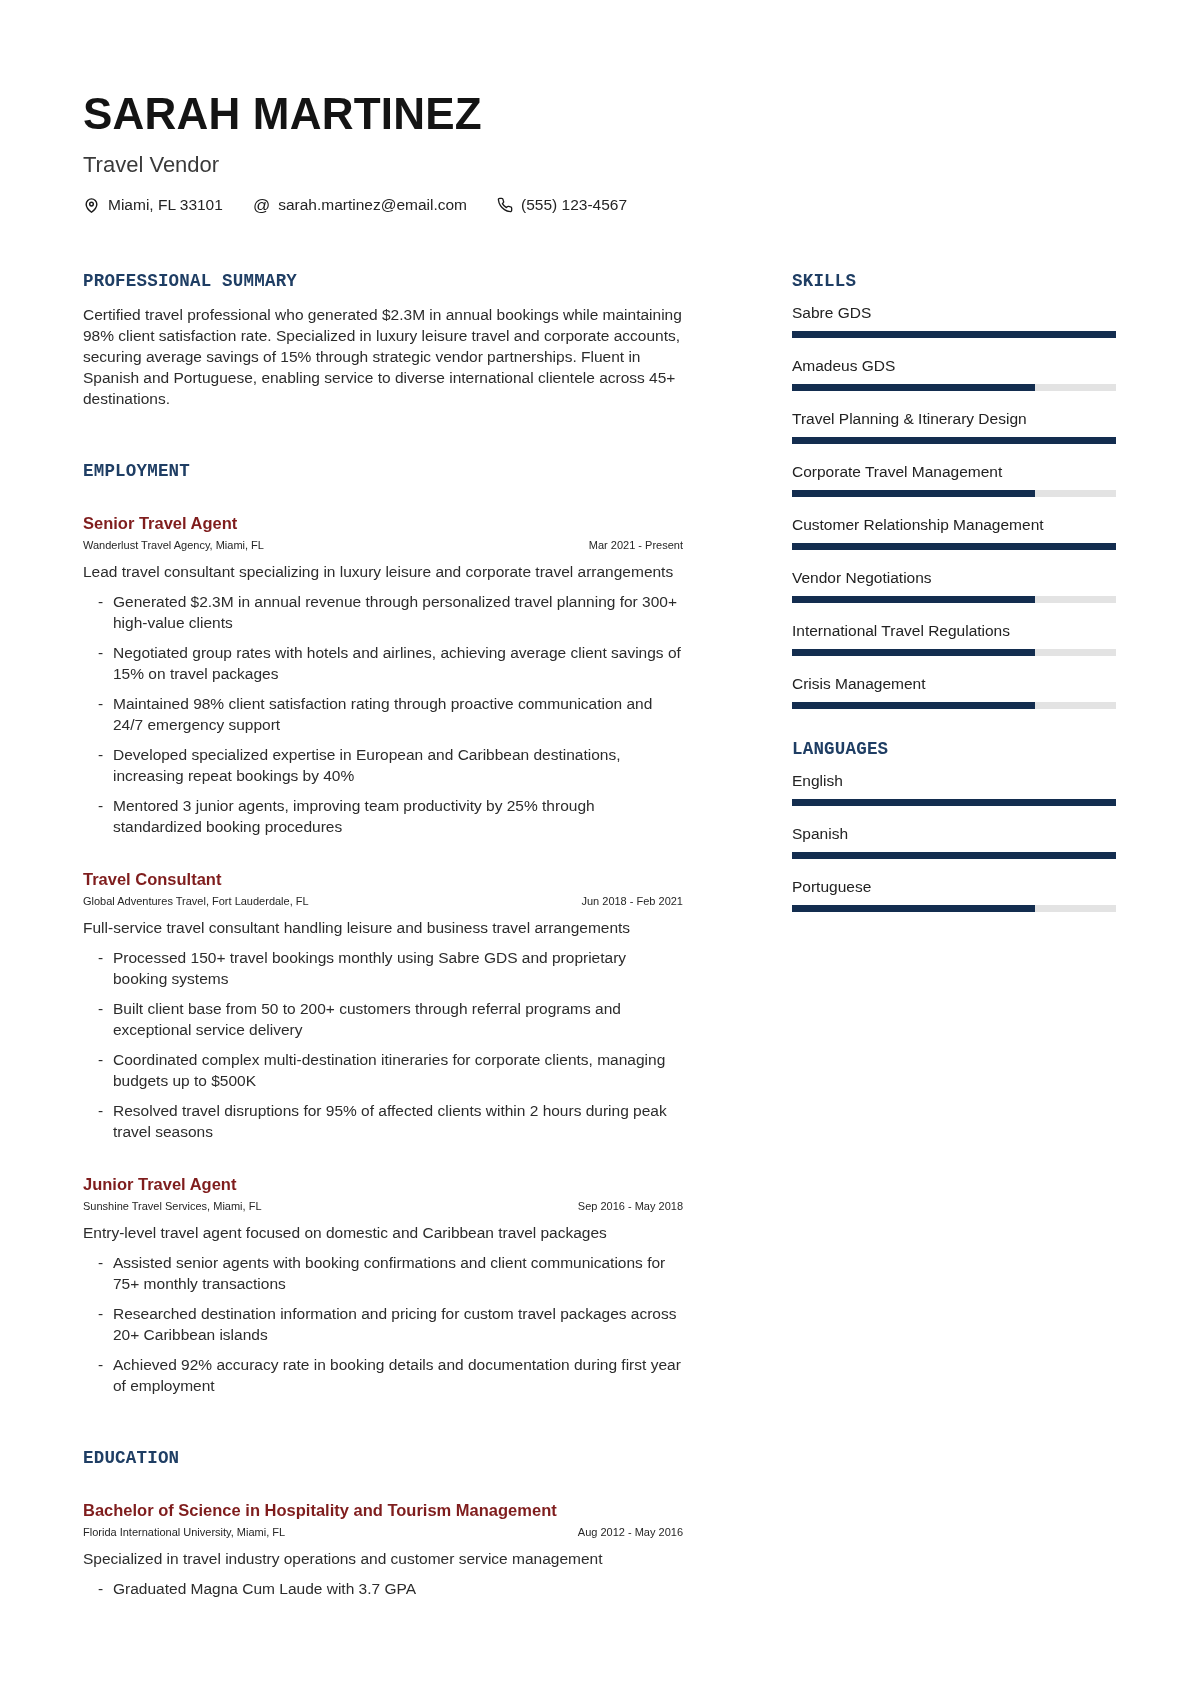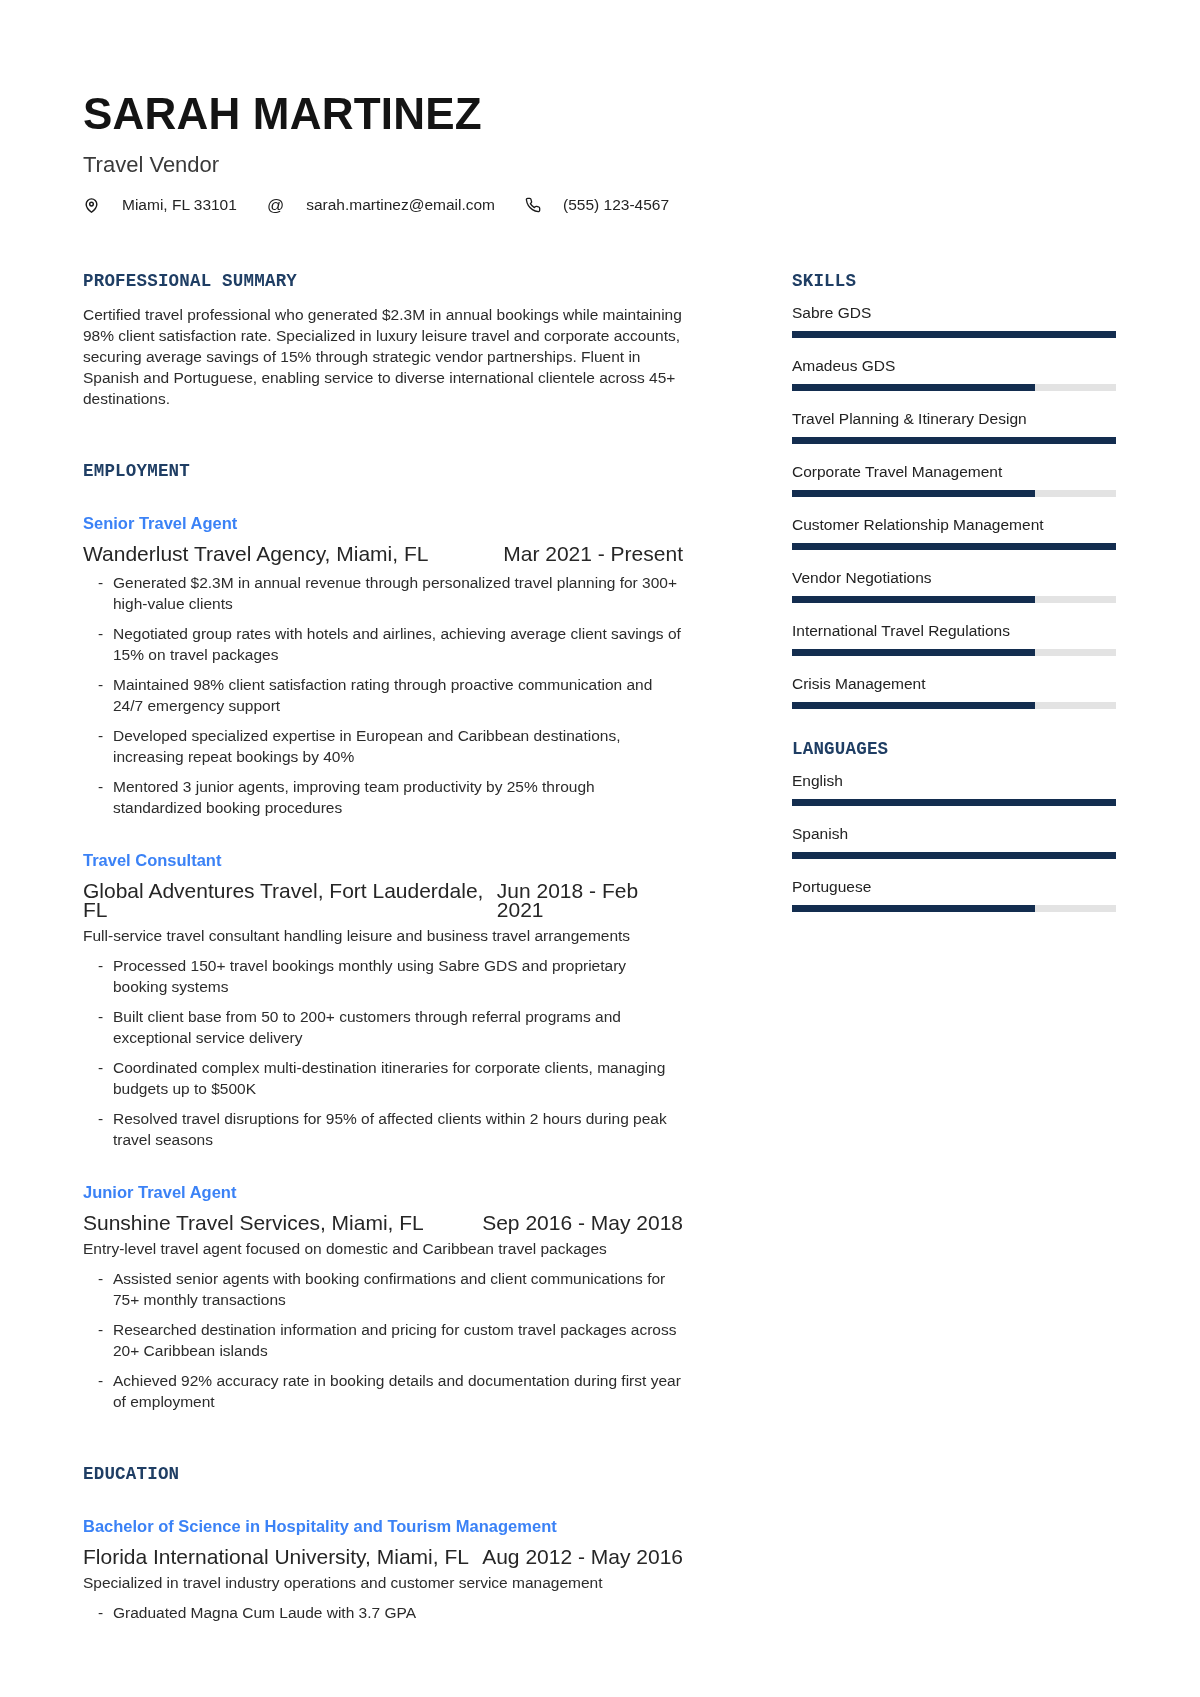--- a/index.html
+++ b/index.html
@@ -12,43 +12,43 @@
   }
   .page { width: 1200px; height: 1697px; padding: 92px 84px 0 83px; overflow: hidden; }
 
   
   .name {
     font-size: 44px; line-height: 44px; font-weight: 700;
     color: #141414; letter-spacing: 0.2px;
   }
   .job-headline { margin-top: 16px; font-size: 22px; line-height: 26px; color: #3a3a3a; }
   .contact-row { margin-top: 18px; display: flex; align-items: center; gap: 30px; }
-  .contact-item { display: flex; align-items: center; gap: 22px; font-size: 15.5px; color: #242424; }
+  .contact-item { display: flex; align-items: center; gap: 8px; font-size: 15.5px; color: #242424; }
   .contact-item svg { display: block; }
   .at-glyph { font-size: 17px; color: #1a1a1a; line-height: 17px; }
 
   
   .main { margin-top: 57px; display: flex; justify-content: space-between; }
   .col-left { width: 600px; }
   .col-right { width: 324px; }
 
   .section-heading {
     font-size: 17.5px; line-height: 20px; font-weight: 700;
     color: #1f3e64; letter-spacing: 0.2px; font-family: Liberation Mono, monospace;
   }
   .section { margin-top: 52px; }
 
   
   .summary-text { margin-top: 13px; font-size: 15.5px; line-height: 21px; color: #2c2c2c; }
 
   
   .job { margin-top: 15px; }
   .job + .job { margin-top: 26px; }
-  .job-title { font-size: 16.5px; line-height: 19px; font-weight: 700; color: #3b82f6; margin-top: 33px; }
-  .job-meta { margin-top: 11px; display: flex; justify-content: space-between; font-size: 21px; line-height: 19px; color: #262626; }
+  .job-title { font-size: 16.5px; line-height: 19px; font-weight: 700; color: #7f1d1d; margin-top: 33px; }
+  .job-meta { margin-top: 3px; display: flex; justify-content: space-between; font-size: 11px; line-height: 19px; color: #262626; }
   .job-desc { margin-top: 6px; font-size: 15.5px; line-height: 21px; color: #2c2c2c; }
   ul.bullets { margin-top: 9px; list-style: none; }
   li.bullet { display: flex; font-size: 15.5px; line-height: 21px; color: #2c2c2c; margin-bottom: 9px; }
   li.bullet .dash { margin-left: 15px; width: 15px; flex-shrink: 0; }
   li.bullet .btext { flex: 1; }
 
   
   .skill { margin-bottom: 19px; }
   .skill-label { font-size: 15.5px; line-height: 18px; color: #222222; margin-bottom: 9px; }
   .bar { height: 7px; width: 100%; background: #e3e3e3; }
@@ -102,20 +102,21 @@
 
       <div class="section">
         <div class="section-heading">EMPLOYMENT</div>
 
         <div class="job">
           <div class="job-title">Senior Travel Agent</div>
           <div class="job-meta">
             <span>Wanderlust Travel Agency, Miami, FL</span>
             <span>Mar 2021 - Present</span>
           </div>
+          <div class="job-desc">Lead travel consultant specializing in luxury leisure and corporate travel arrangements</div>
           <ul class="bullets">
             <li class="bullet">
                 <span class="dash">-</span>
                 <span class="btext">Generated $2.3M in annual revenue through personalized travel planning for 300+ high-value clients</span>
               </li>
             <li class="bullet">
                 <span class="dash">-</span>
                 <span class="btext">Negotiated group rates with hotels and airlines, achieving average client savings of 15% on travel packages</span>
               </li>
             <li class="bullet">

